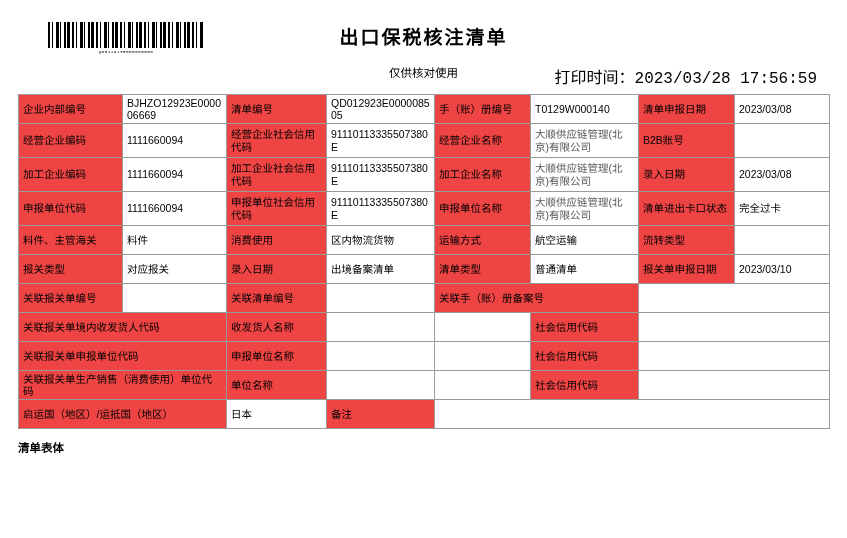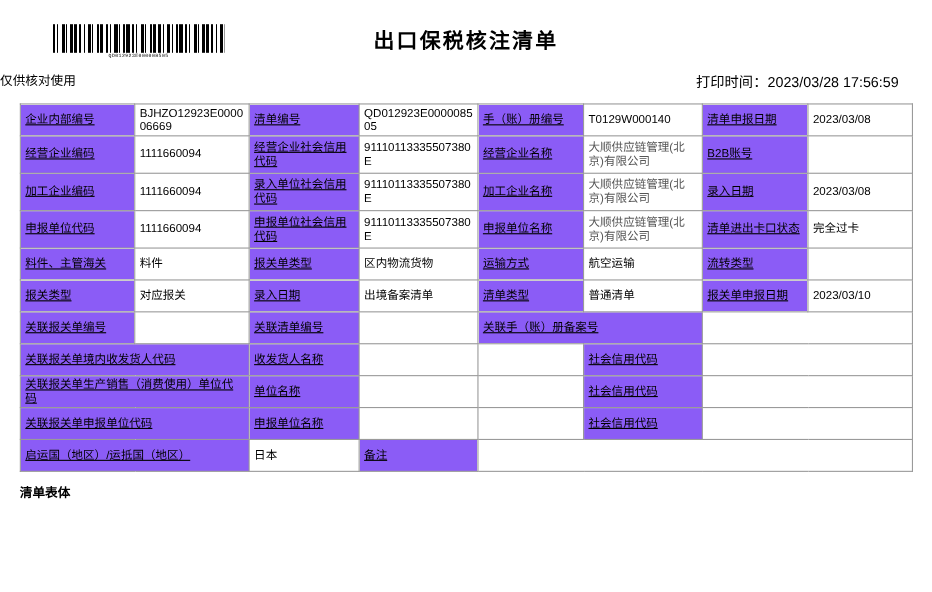--- a/index.html
+++ b/index.html
@@ -60,52 +60,52 @@
     font-weight: bold;
     letter-spacing: 2px;
     padding-top: 22px;
     font-family: "DejaVu Sans", "Liberation Sans", sans-serif;
   }
   .subtitle-row {
     position: relative;
     height: 26px;
   }
   .subtitle {
-    text-align: left;
+    text-align: center;
     font-size: 11.5px;
     padding-top: 4px;
   }
   .print-time {
     position: absolute;
     right: 30px;
     top: 4px;
-    font-size: 13px;
+    font-size: 16px;
     white-space: nowrap;
+    font-family: Liberation Mono, monospace;
   }
 
   
   .main-table {
     border-collapse: collapse;
     margin: 8px 0 0 18px;
     width: 811px;
     table-layout: fixed;
   }
   .main-table td {
     border: 1px solid #9a9a9a;
     height: 26px;
     font-size: 10.5px;
     padding: 1px 4px;
     vertical-align: middle;
     line-height: 1.15;
     overflow: hidden;
   }
   .lbl {
-    background: #8b5cf6;
-    color: #000;
-    text-decoration: underline;
+    background: #ef4444;
+    color: #000;
   }
   .val {
     color: #000;
     word-break: break-all;
   }
   .val.gray { color: #555; }
   .tall { height: 34px; }
 
   
   .c1 { width: 104px; }
@@ -172,41 +172,41 @@
         <td class="lbl">经营企业社会信用代码</td>
         <td class="val">91110113335507380E</td>
         <td class="lbl">经营企业名称</td>
         <td class="val gray">大顺供应链管理(北京)有限公司</td>
         <td class="lbl">B2B账号</td>
         <td class="val"></td>
       </tr>
       <tr class="tall">
         <td class="lbl">加工企业编码</td>
         <td class="val">1111660094</td>
-        <td class="lbl">录入单位社会信用代码</td>
+        <td class="lbl">加工企业社会信用代码</td>
         <td class="val">91110113335507380E</td>
         <td class="lbl">加工企业名称</td>
         <td class="val gray">大顺供应链管理(北京)有限公司</td>
         <td class="lbl">录入日期</td>
         <td class="val">2023/03/08</td>
       </tr>
       <tr class="tall">
         <td class="lbl">申报单位代码</td>
         <td class="val">1111660094</td>
         <td class="lbl">申报单位社会信用代码</td>
         <td class="val">91110113335507380E</td>
         <td class="lbl">申报单位名称</td>
         <td class="val gray">大顺供应链管理(北京)有限公司</td>
         <td class="lbl">清单进出卡口状态</td>
         <td class="val">完全过卡</td>
       </tr>
       <tr>
         <td class="lbl">料件、主管海关</td>
         <td class="val">料件</td>
-        <td class="lbl">报关单类型</td>
+        <td class="lbl">消费使用</td>
         <td class="val">区内物流货物</td>
         <td class="lbl">运输方式</td>
         <td class="val">航空运输</td>
         <td class="lbl">流转类型</td>
         <td class="val"></td>
       </tr>
       <tr>
         <td class="lbl">报关类型</td>
         <td class="val">对应报关</td>
         <td class="lbl">录入日期</td>
@@ -226,30 +226,30 @@
       </tr>
       <tr>
         <td class="lbl" colspan="2">关联报关单境内收发货人代码</td>
         <td class="lbl">收发货人名称</td>
         <td class="val"></td>
         <td class="val"></td>
         <td class="lbl">社会信用代码</td>
         <td class="val" colspan="2"></td>
       </tr>
       <tr>
+        <td class="lbl" colspan="2">关联报关单申报单位代码</td>
+        <td class="lbl">申报单位名称</td>
+        <td class="val"></td>
+        <td class="val"></td>
+        <td class="lbl">社会信用代码</td>
+        <td class="val" colspan="2"></td>
+      </tr>
+      <tr>
         <td class="lbl" colspan="2">关联报关单生产销售（消费使用）单位代码</td>
         <td class="lbl">单位名称</td>
-        <td class="val"></td>
-        <td class="val"></td>
-        <td class="lbl">社会信用代码</td>
-        <td class="val" colspan="2"></td>
-      </tr>
-      <tr>
-        <td class="lbl" colspan="2">关联报关单申报单位代码</td>
-        <td class="lbl">申报单位名称</td>
         <td class="val"></td>
         <td class="val"></td>
         <td class="lbl">社会信用代码</td>
         <td class="val" colspan="2"></td>
       </tr>
       <tr>
         <td class="lbl" colspan="2">启运国（地区）/运抵国（地区）</td>
         <td class="val">日本</td>
         <td class="lbl">备注</td>
         <td class="val" colspan="4"></td>

